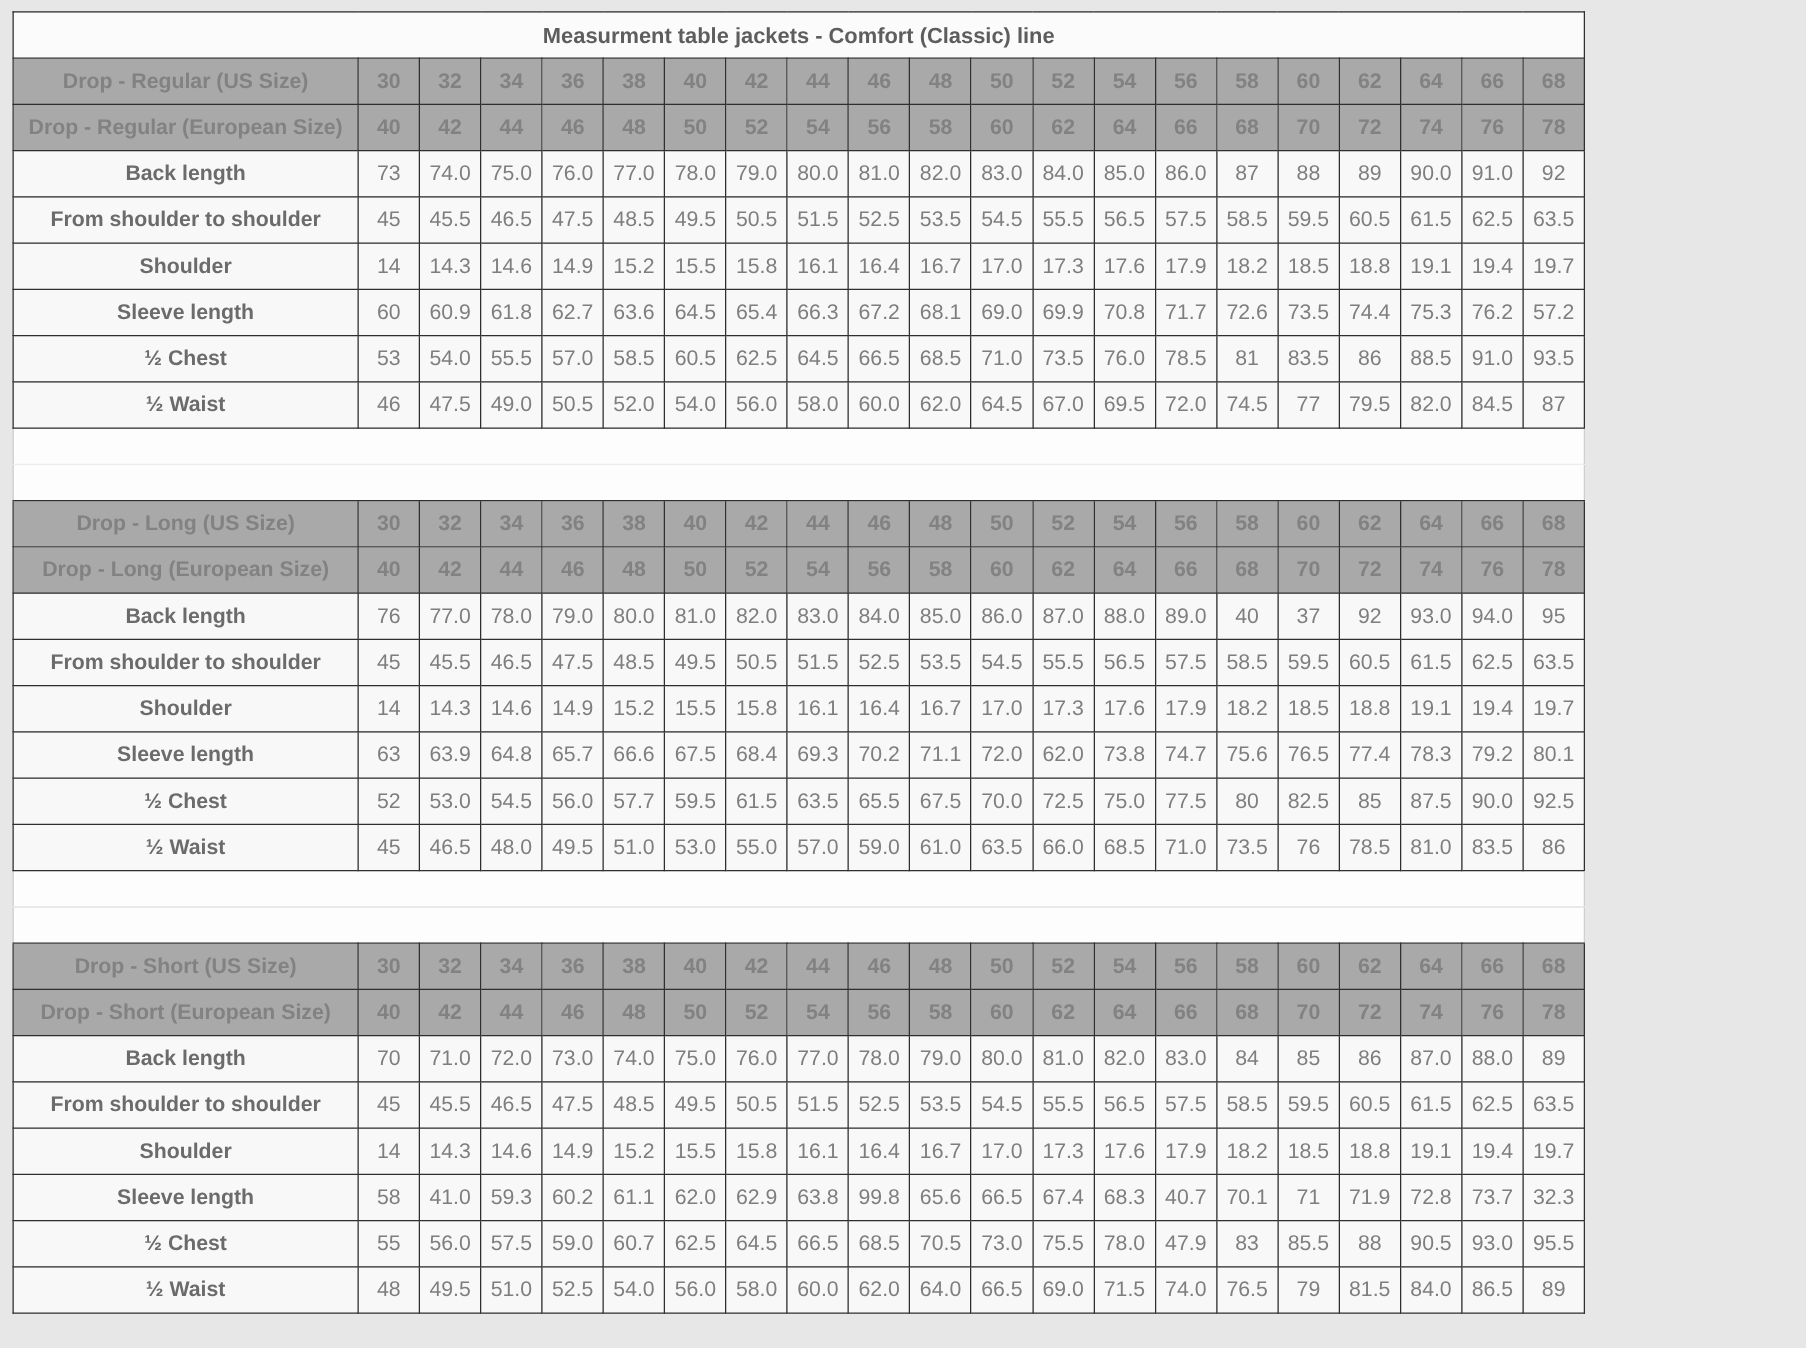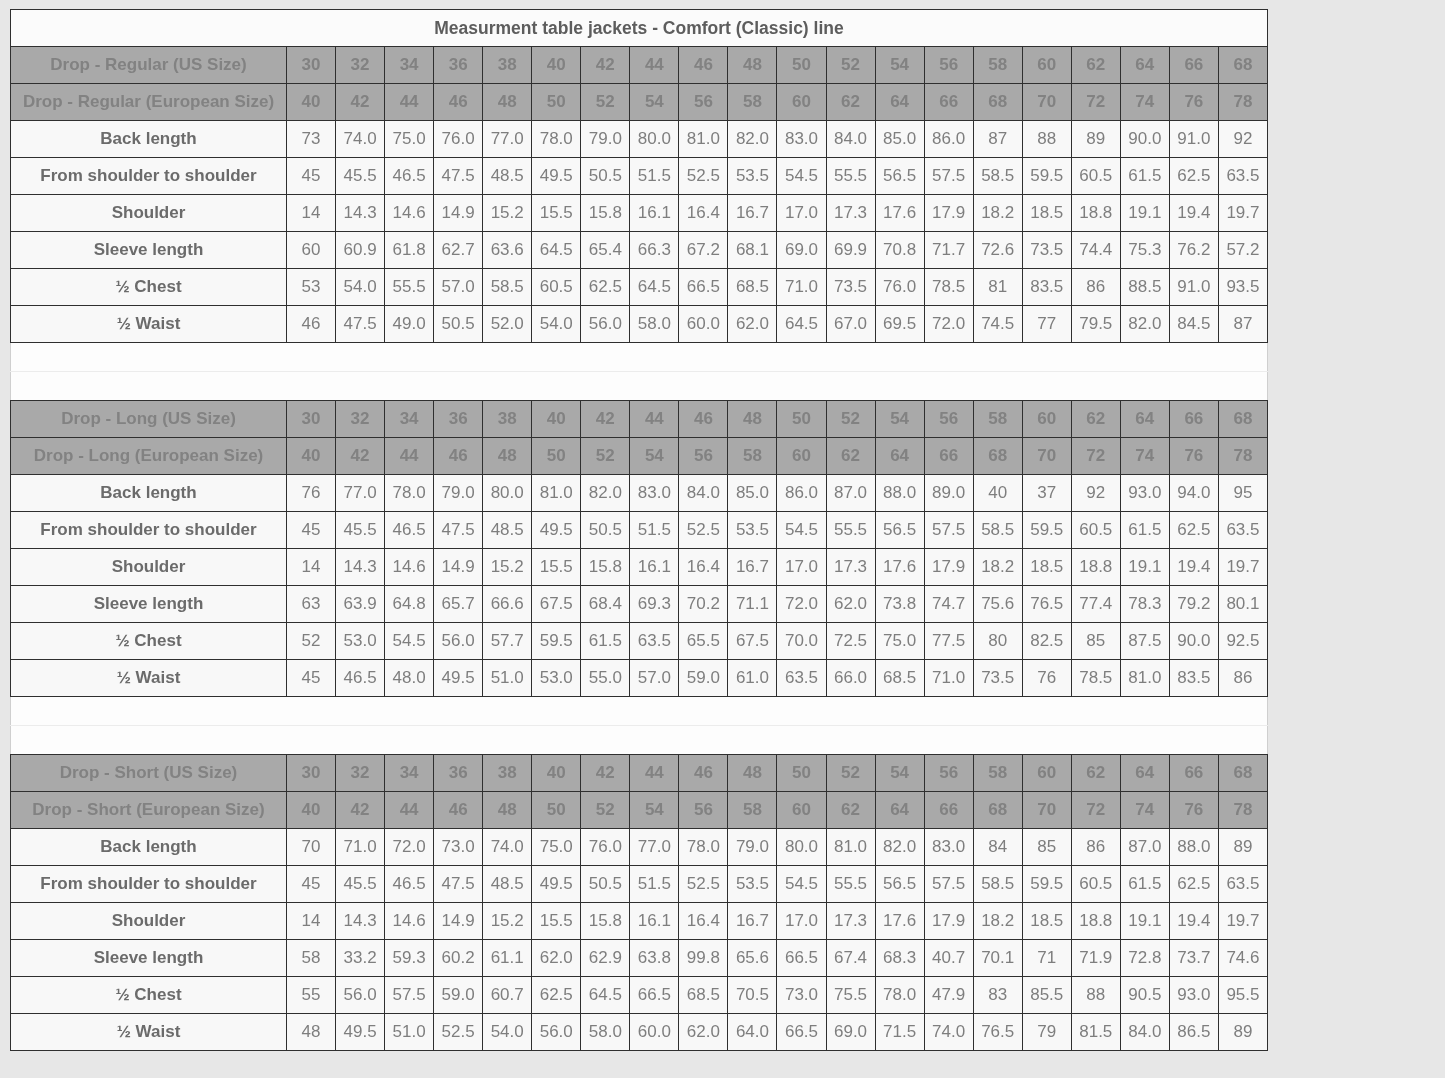--- a/index.html
+++ b/index.html
@@ -576,39 +576,39 @@
           <td>18.2</td>
           <td>18.5</td>
           <td>18.8</td>
           <td>19.1</td>
           <td>19.4</td>
           <td>19.7</td>
         </tr>
         <tr>
           <td class="row-label">Sleeve length</td>
           <td>58</td>
-          <td>33.2</td>
+          <td>41.0</td>
           <td>59.3</td>
           <td>60.2</td>
           <td>61.1</td>
           <td>62.0</td>
           <td>62.9</td>
           <td>63.8</td>
           <td>99.8</td>
           <td>65.6</td>
           <td>66.5</td>
           <td>67.4</td>
           <td>68.3</td>
           <td>40.7</td>
           <td>70.1</td>
           <td>71</td>
           <td>71.9</td>
           <td>72.8</td>
           <td>73.7</td>
-          <td>74.6</td>
+          <td>32.3</td>
         </tr>
         <tr>
           <td class="row-label">½ Chest</td>
           <td>55</td>
           <td>56.0</td>
           <td>57.5</td>
           <td>59.0</td>
           <td>60.7</td>
           <td>62.5</td>
           <td>64.5</td>

